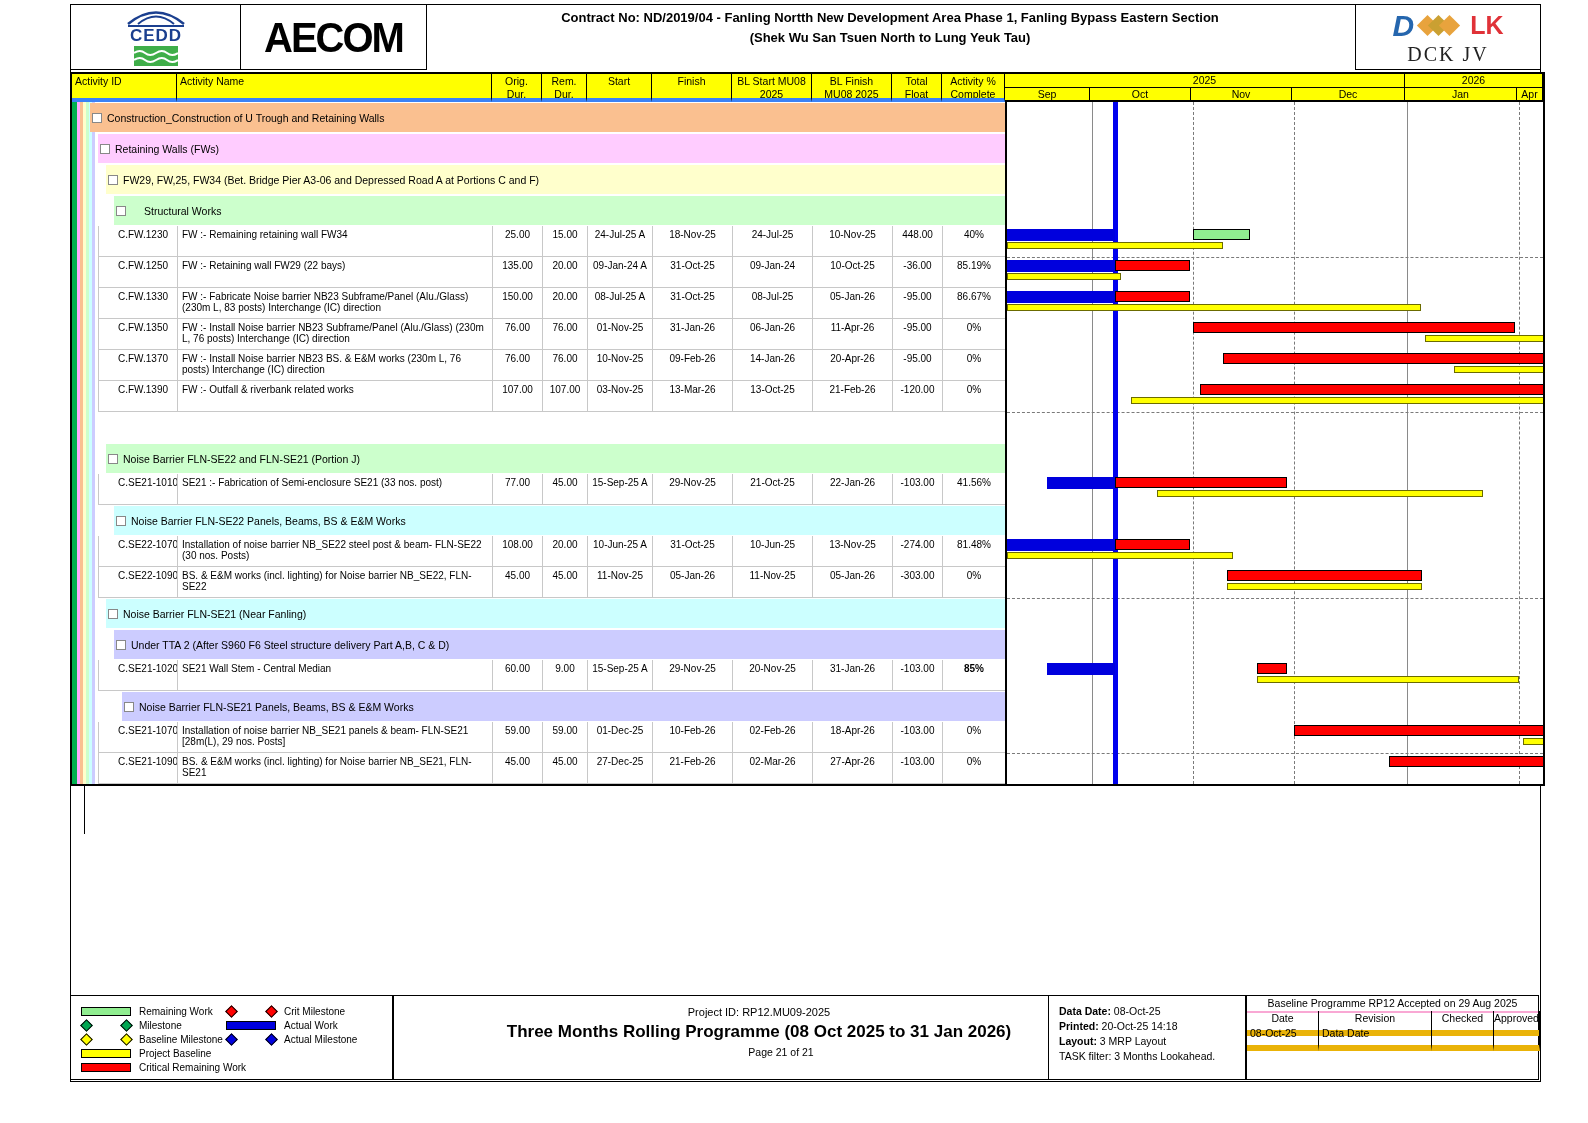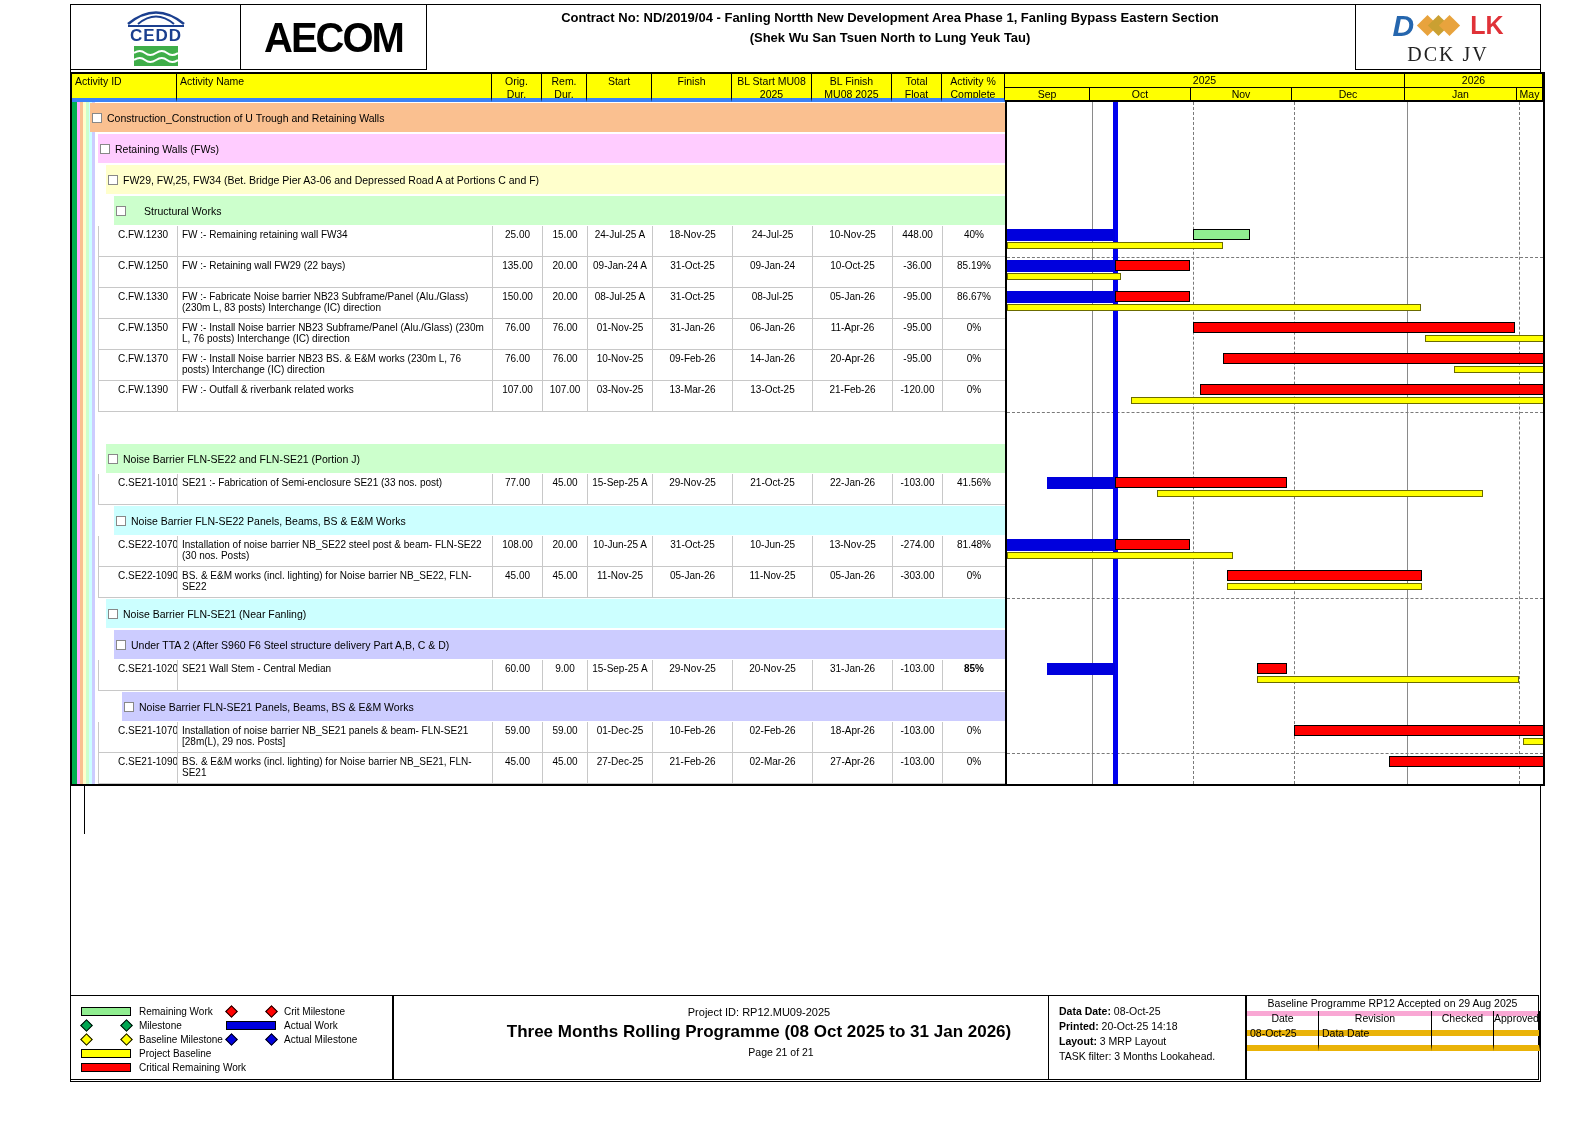--- a/index.html
+++ b/index.html
@@ -65,21 +65,21 @@
   .lg-zone{position:absolute;left:0;top:0;width:50px;height:12px;}
   .lg-bar{position:absolute;top:1px;width:50px;height:9px;border:1px solid #000;box-sizing:border-box;}
   .lg-dia{position:absolute;top:1px;width:9px;height:9px;transform:rotate(45deg);border:1px solid #000;box-sizing:border-box;}
   .lg-label{position:absolute;top:0;white-space:nowrap;}
   .ftitle{left:393px;width:732px;text-align:center;}
   .ftitle .pid{font-size:11px;margin-top:10px;}
   .ftitle .big{font-size:17px;font-weight:bold;margin-top:4px;}
   .ftitle .pg{font-size:10.5px;margin-top:4px;padding-left:44px;}
   .finfo{left:1048px;width:198px;font-size:10.5px;line-height:15px;padding:8px 0 0 10px;}
   .frev{left:1246px;width:293px;font-size:10.5px;}
-  .frev .rtitle{height:15px;text-align:center;border-bottom:5px solid #f9a8d4;line-height:15px;overflow:hidden;}
+  .frev .rtitle{height:15px;text-align:center;border-bottom:2px solid #f9a8d4;line-height:15px;overflow:hidden;}
   .rcell{position:absolute;height:25px;box-sizing:border-box;border-right:1px solid #000;border-bottom:6px solid #eab308;
          text-align:center;line-height:14px;overflow:hidden;}
   .rcell.l{text-align:left;padding-left:3px;}
 </style>
 </head>
 <body>
 
 <div class="page">
   <div class="outer-border"></div>
 
@@ -138,21 +138,21 @@
 Complete</div>
       </div>
     <div id="time-header">
         <div class="ycell" style="left: 933px; width: 400px;">2025</div>
         <div class="ycell" style="left: 1333px; width: 138px;">2026</div>
         <div class="mcell" style="left: 933px; width: 85px;">Sep</div>
         <div class="mcell" style="left: 1018px; width: 101px;">Oct</div>
         <div class="mcell" style="left: 1119px; width: 101px;">Nov</div>
         <div class="mcell" style="left: 1220px; width: 113px;">Dec</div>
         <div class="mcell" style="left: 1333px; width: 112px;">Jan</div>
-        <div class="mcell" style="left: 1445px; width: 26px;">May</div>
+        <div class="mcell" style="left: 1445px; width: 26px;">Apr</div>
       </div>
     <div class="tbody" id="tbody">
       <div class="stripes" id="stripes">
           <i style="background: rgb(0, 176, 80); width: 5px;"></i>
           <i style="background: rgb(255, 170, 255); width: 3px;"></i>
           <i style="background: rgb(250, 192, 144); width: 3px;"></i>
           <i style="background: rgb(255, 255, 204); width: 3px;"></i>
           <i style="background: rgb(204, 255, 204); width: 3px;"></i>
           <i style="background: rgb(204, 255, 255); width: 3px;"></i>
           <i style="background: rgb(204, 204, 255); width: 3px;"></i>

